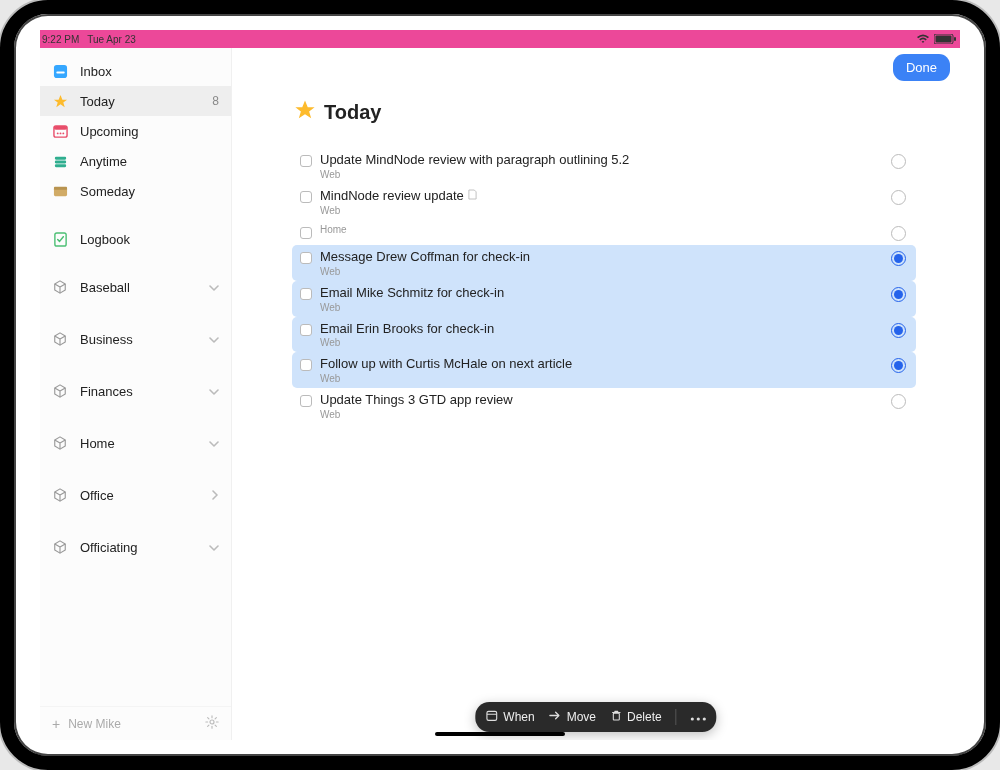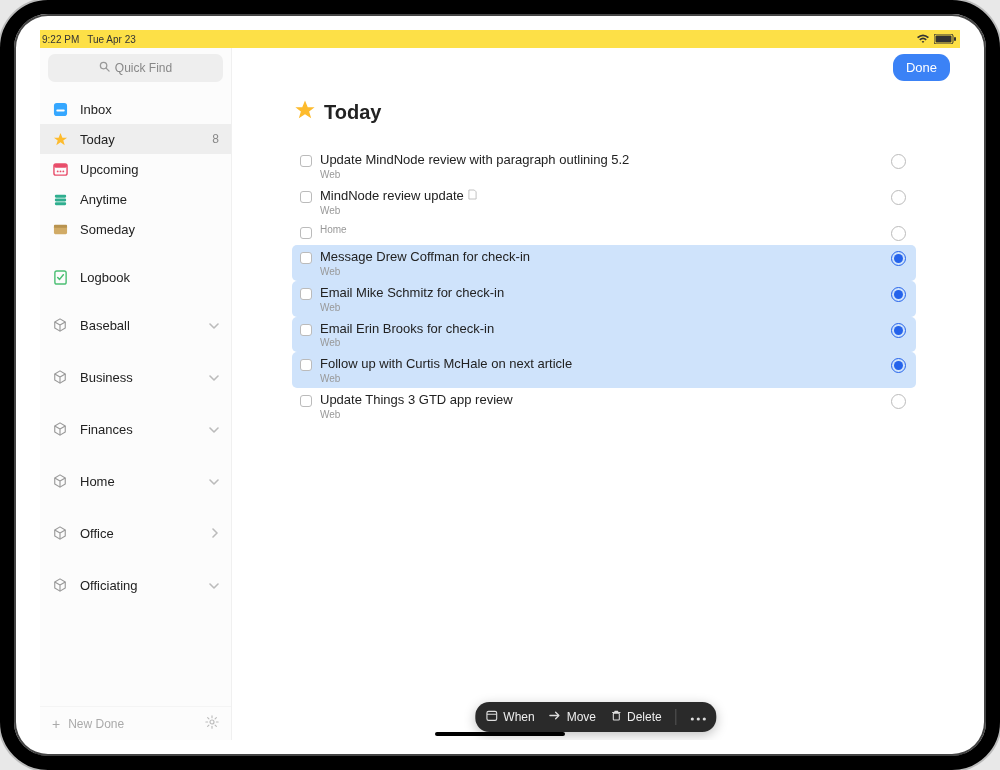--- a/index.html
+++ b/index.html
@@ -10,21 +10,21 @@
     background: #fff;
     border-radius: 48px;
     border: 14px solid #000;
     box-shadow: inset 0 0 0 2px #444, 0 0 0 2px #bbb;
     position: relative;
     overflow: hidden;
   }
   .screen {
     position: absolute;
     top: 16px; left: 26px; right: 26px; bottom: 16px;
-    background: #fde047;
+    background: #ec4899;
     display: flex;
     flex-direction: column;
     border-radius: 0;
   }
   .status-bar {
     height: 18px;
     display: flex;
     align-items: center;
     justify-content: space-between;
     padding: 0 4px 0 2px;
@@ -218,29 +218,20 @@
               <rect x="0" y="0" width="19" height="10" rx="2" fill="none" stroke="#333" stroke-width="1"></rect>
               <rect x="1.5" y="1.5" width="16" height="7" rx="1" fill="#333"></rect>
               <rect x="20" y="3" width="2" height="4" rx="1" fill="#333"></rect>
             </svg>
         </span>
       </div>
     </div>
 
     <div class="app">
       <div class="sidebar">
-        <div class="quickfind">
-          <span>
-            <svg width="11" height="11" viewBox="0 0 12 12">
-                <circle cx="5" cy="5" r="3.5" fill="none" stroke="#999" stroke-width="1.4"></circle>
-                <line x1="8" y1="8" x2="11" y2="11" stroke="#999" stroke-width="1.4" stroke-linecap="round"></line>
-              </svg>
-          </span>
-          <span>Quick Find</span>
-        </div>
 
         <div class="sidebar-section">
           <div class="sidebar-item">
             <span class="icon-box">
               <svg width="15" height="15" viewBox="0 0 16 16">
                   <rect x="1" y="1" width="14" height="14" rx="3" fill="#35a7ff"></rect>
                   <rect x="3.5" y="8" width="9" height="2" rx="1" fill="#fff"></rect>
                 </svg>
             </span>
             <span class="label">Inbox</span>
@@ -386,21 +377,21 @@
                 <span class="label">Officiating</span>
                 <span class="chev"><svg width="10" height="8" viewBox="0 0 10 8">
                     <path d="M1 2 L5 6 L9 2" fill="none" stroke="#bbb" stroke-width="1.6" stroke-linecap="round" stroke-linejoin="round"></path>
                   </svg></span>
               </div>
             </div>
           </div>
 
         <div class="sidebar-footer">
           <span class="plus">+</span>
-          <span>New Done</span>
+          <span>New Mike</span>
           <span class="spacer"></span>
           <span>
             <svg width="14" height="14" viewBox="0 0 16 16">
                 <circle cx="8" cy="8" r="2.3" fill="none" stroke="#bbb" stroke-width="1.3"></circle>
                 <g stroke="#bbb" stroke-width="1.3" stroke-linecap="round">
                   <line x1="8" y1="1" x2="8" y2="3"></line>
                   <line x1="8" y1="13" x2="8" y2="15"></line>
                   <line x1="1" y1="8" x2="3" y2="8"></line>
                   <line x1="13" y1="8" x2="15" y2="8"></line>
                   <line x1="3" y1="3" x2="4.5" y2="4.5"></line>

